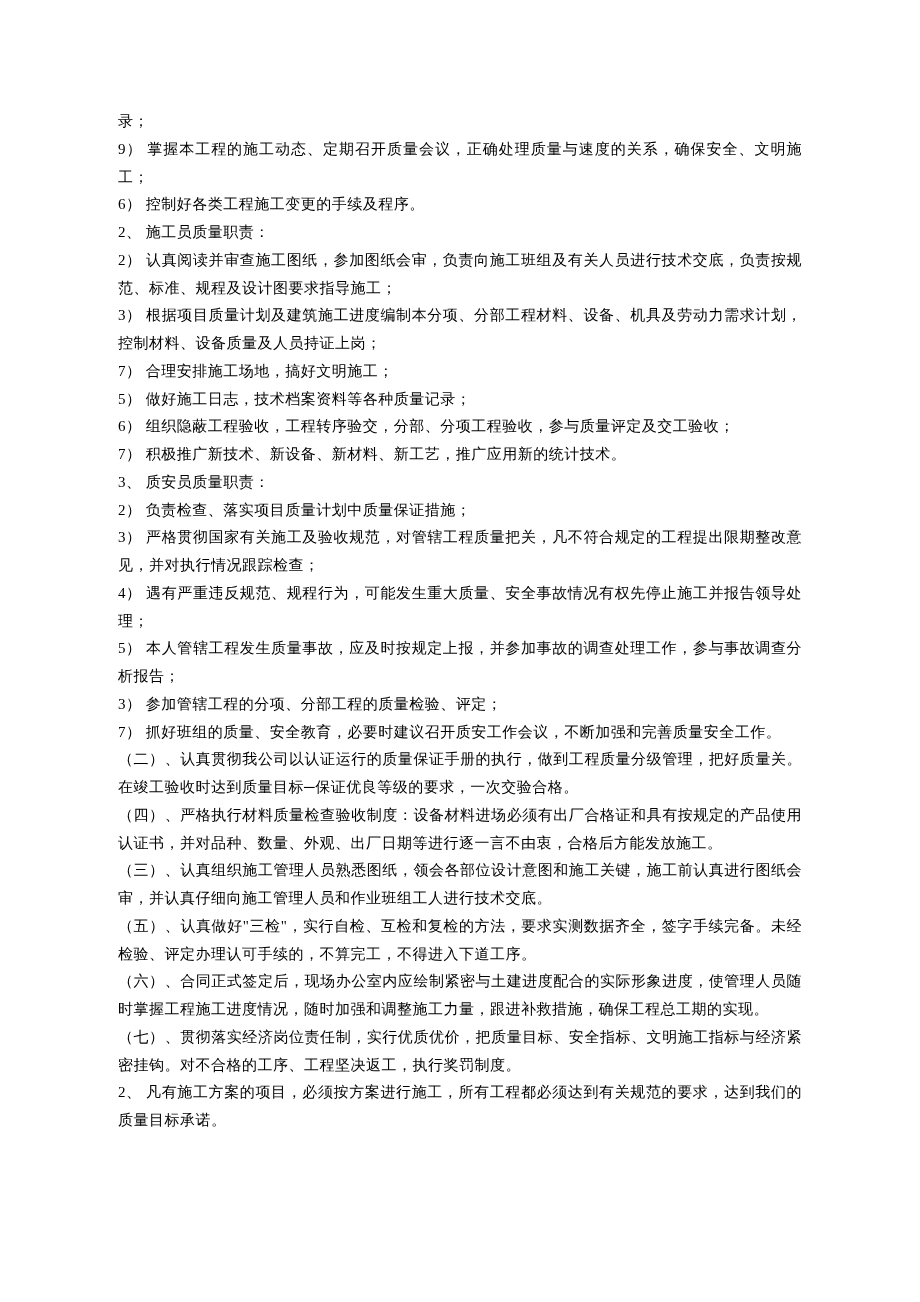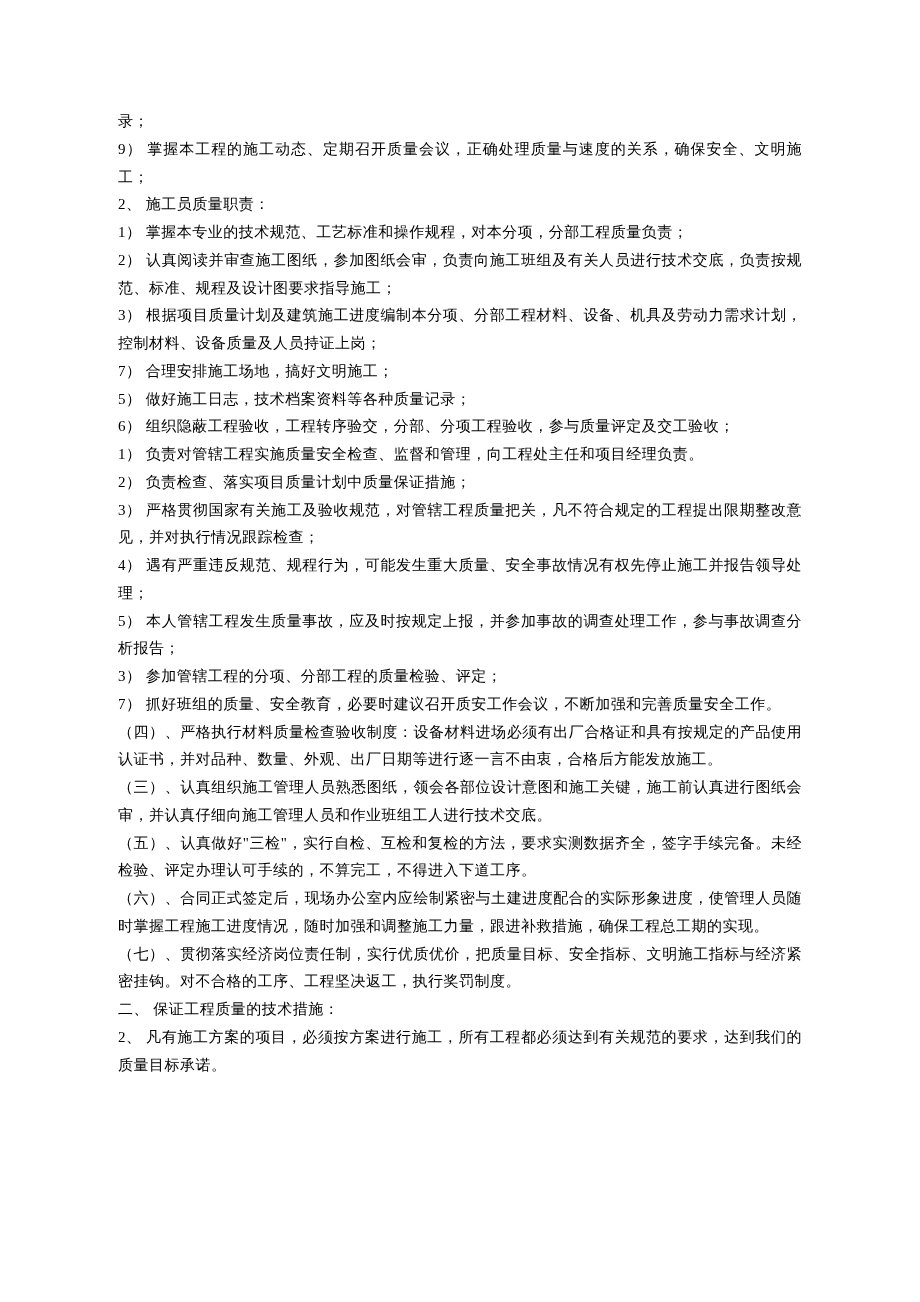--- a/index.html
+++ b/index.html
@@ -24,35 +24,36 @@
     .line {
       display: block;
     }
   </style>
 </head>
 <body>
 
 <div class="content">
   <span class="line">录；</span>
   <span class="line">9）  掌握本工程的施工动态、定期召开质量会议，正确处理质量与速度的关系，确保安全、文明施工；</span>
+  <span class="line">6）  控制好各类工程施工变更的手续及程序。</span>
   <span class="line">2、  施工员质量职责：</span>
-  <span class="line">1）  掌握本专业的技术规范、工艺标准和操作规程，对本分项，分部工程质量负责；</span>
   <span class="line">2）  认真阅读并审查施工图纸，参加图纸会审，负责向施工班组及有关人员进行技术交底，负责按规范、标准、规程及设计图要求指导施工；</span>
   <span class="line">3）  根据项目质量计划及建筑施工进度编制本分项、分部工程材料、设备、机具及劳动力需求计划，控制材料、设备质量及人员持证上岗；</span>
   <span class="line">7）  合理安排施工场地，搞好文明施工；</span>
   <span class="line">5）  做好施工日志，技术档案资料等各种质量记录；</span>
   <span class="line">6）  组织隐蔽工程验收，工程转序验交，分部、分项工程验收，参与质量评定及交工验收；</span>
-  <span class="line">1）  负责对管辖工程实施质量安全检查、监督和管理，向工程处主任和项目经理负责。</span>
+  <span class="line">7）  积极推广新技术、新设备、新材料、新工艺，推广应用新的统计技术。</span>
+  <span class="line">3、  质安员质量职责：</span>
   <span class="line">2）  负责检查、落实项目质量计划中质量保证措施；</span>
   <span class="line">3）  严格贯彻国家有关施工及验收规范，对管辖工程质量把关，凡不符合规定的工程提出限期整改意见，并对执行情况跟踪检查；</span>
   <span class="line">4）  遇有严重违反规范、规程行为，可能发生重大质量、安全事故情况有权先停止施工并报告领导处理；</span>
   <span class="line">5）  本人管辖工程发生质量事故，应及时按规定上报，并参加事故的调查处理工作，参与事故调查分析报告；</span>
   <span class="line">3）  参加管辖工程的分项、分部工程的质量检验、评定；</span>
   <span class="line">7）  抓好班组的质量、安全教育，必要时建议召开质安工作会议，不断加强和完善质量安全工作。</span>
+  <span class="line">（二）、认真贯彻我公司以认证运行的质量保证手册的执行，做到工程质量分级管理，把好质量关。在竣工验收时达到质量目标─保证优良等级的要求，一次交验合格。</span>
   <span class="line">（四）、严格执行材料质量检查验收制度：设备材料进场必须有出厂合格证和具有按规定的产品使用认证书，并对品种、数量、外观、出厂日期等进行逐一言不由衷，合格后方能发放施工。</span>
   <span class="line">（三）、认真组织施工管理人员熟悉图纸，领会各部位设计意图和施工关键，施工前认真进行图纸会审，并认真仔细向施工管理人员和作业班组工人进行技术交底。</span>
   <span class="line">（五）、认真做好"三检"，实行自检、互检和复检的方法，要求实测数据齐全，签字手续完备。未经检验、评定办理认可手续的，不算完工，不得进入下道工序。</span>
   <span class="line">（六）、合同正式签定后，现场办公室内应绘制紧密与土建进度配合的实际形象进度，使管理人员随时掌握工程施工进度情况，随时加强和调整施工力量，跟进补救措施，确保工程总工期的实现。</span>
   <span class="line">（七）、贯彻落实经济岗位责任制，实行优质优价，把质量目标、安全指标、文明施工指标与经济紧密挂钩。对不合格的工序、工程坚决返工，执行奖罚制度。</span>
-  <span class="line">二、  保证工程质量的技术措施：</span>
   <span class="line">2、  凡有施工方案的项目，必须按方案进行施工，所有工程都必须达到有关规范的要求，达到我们的质量目标承诺。</span>
 
 </div>
 
 </body></html>

